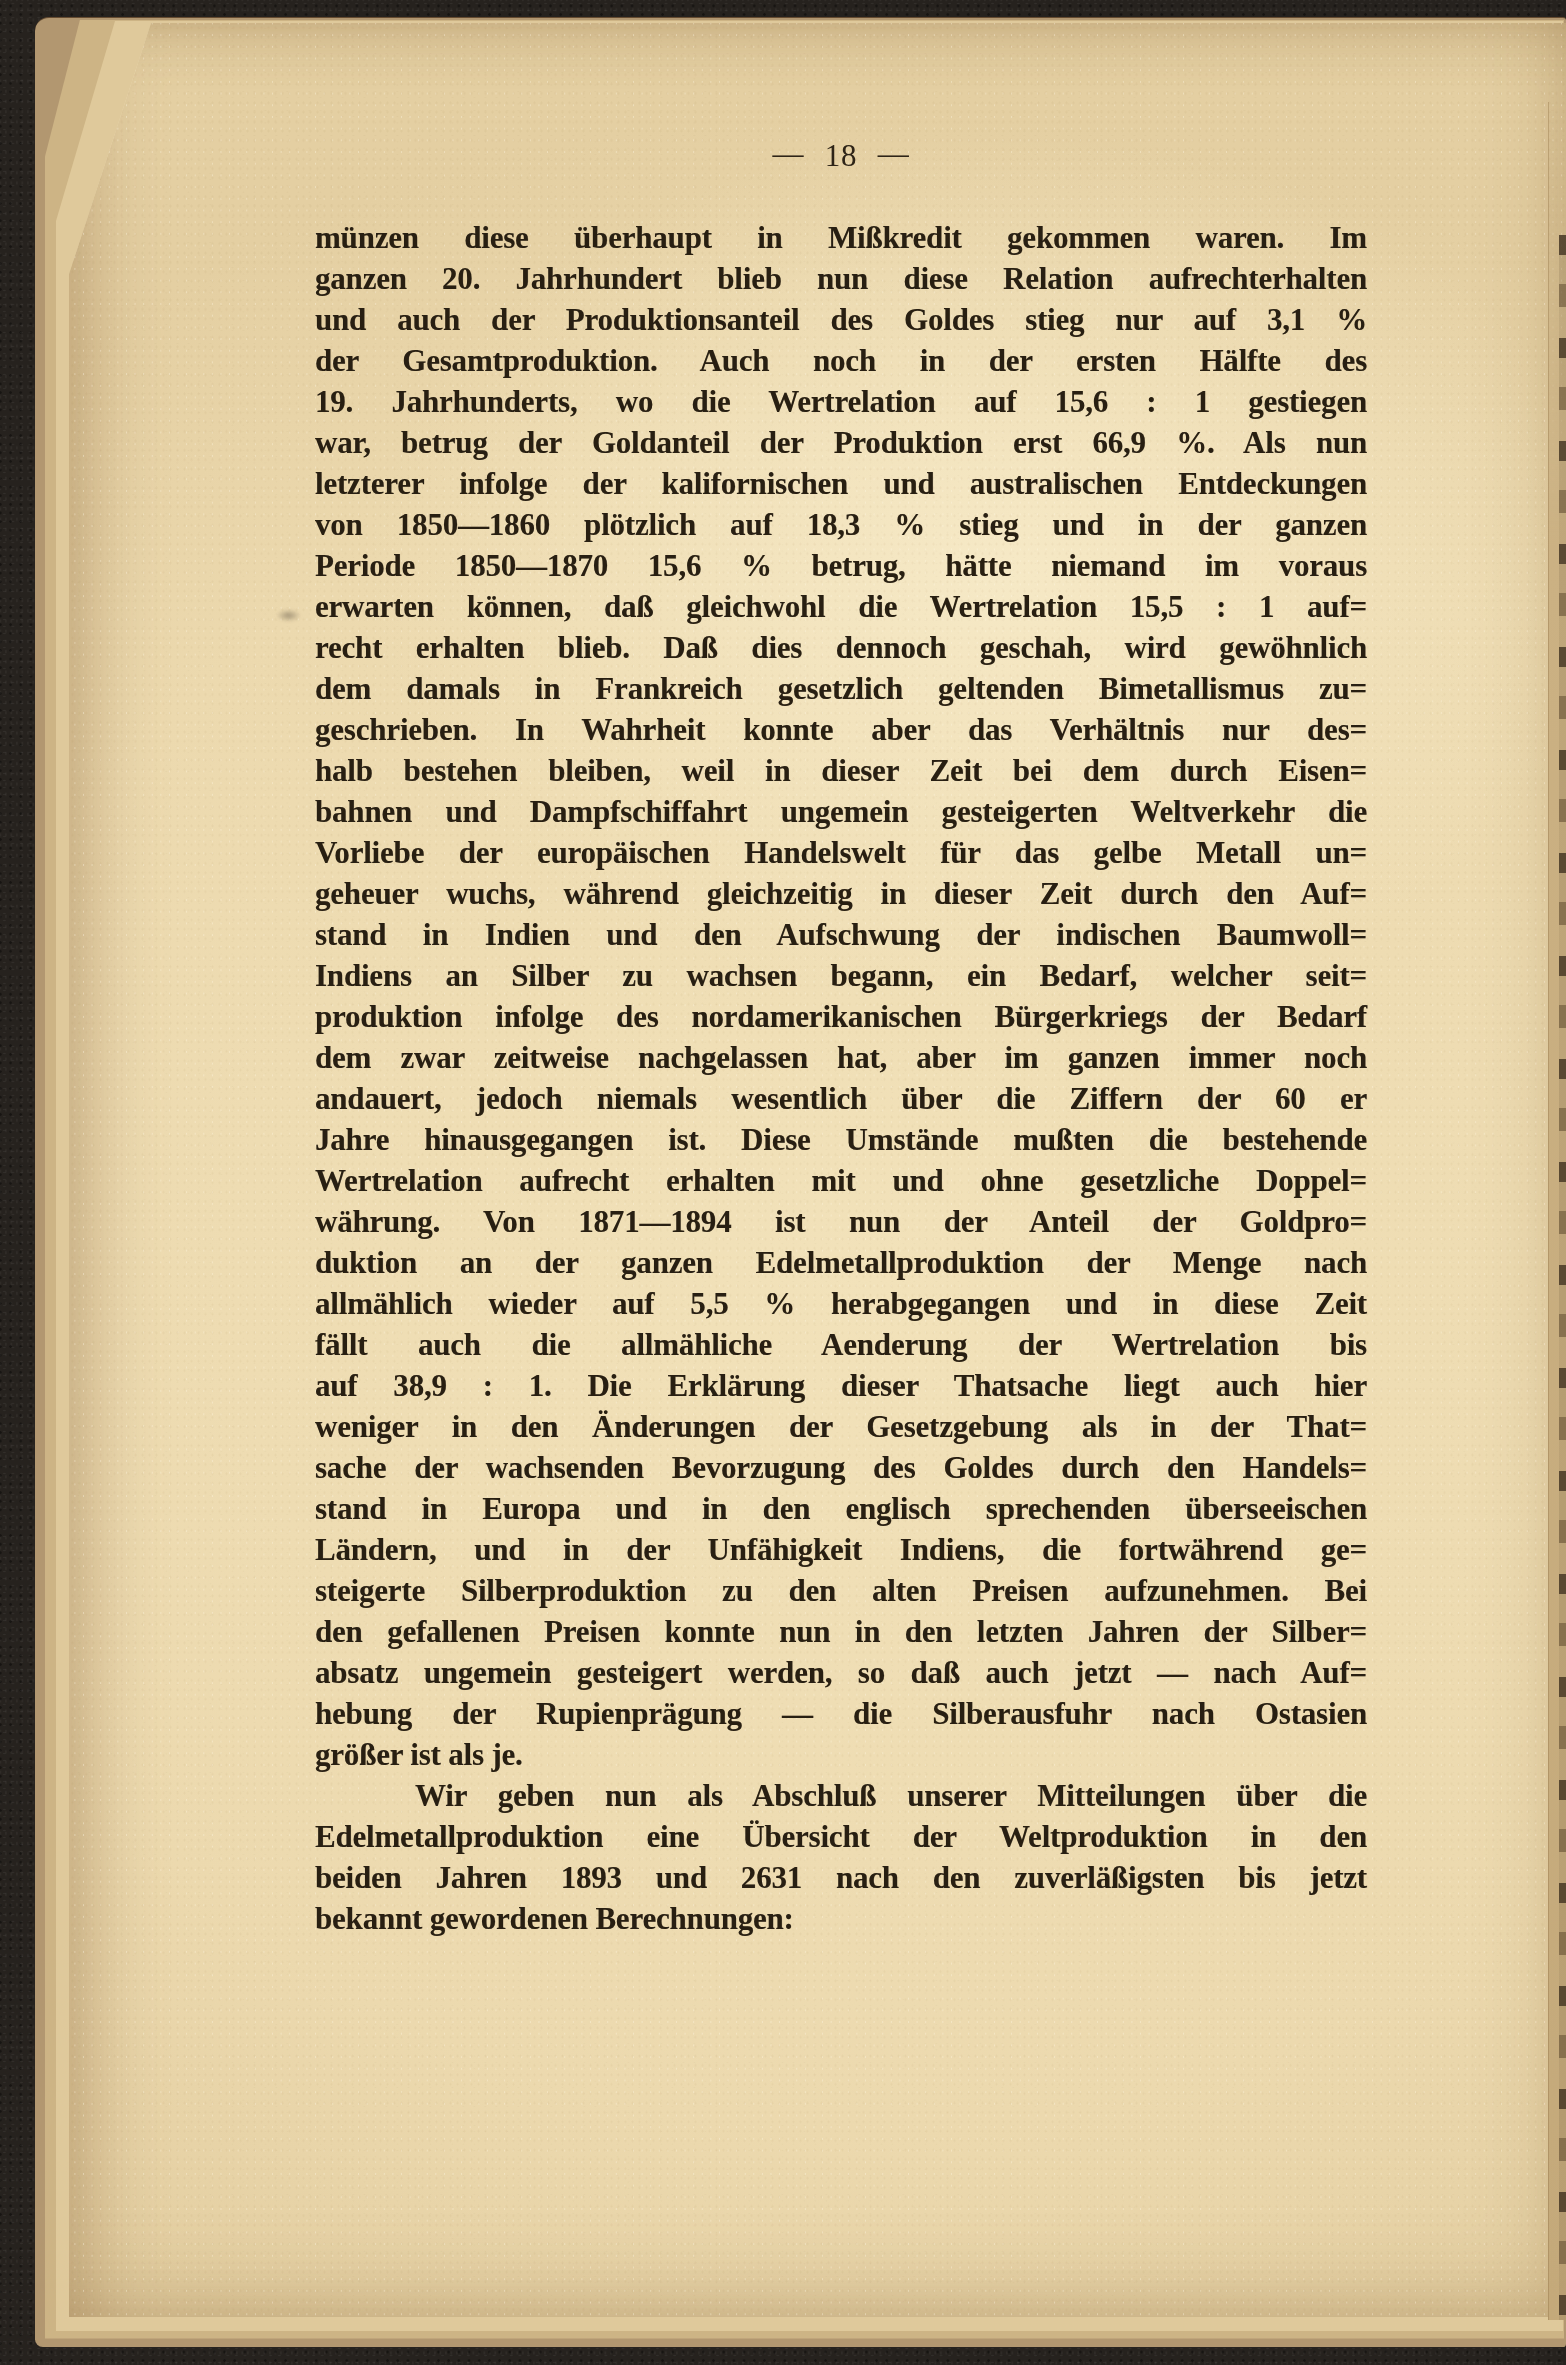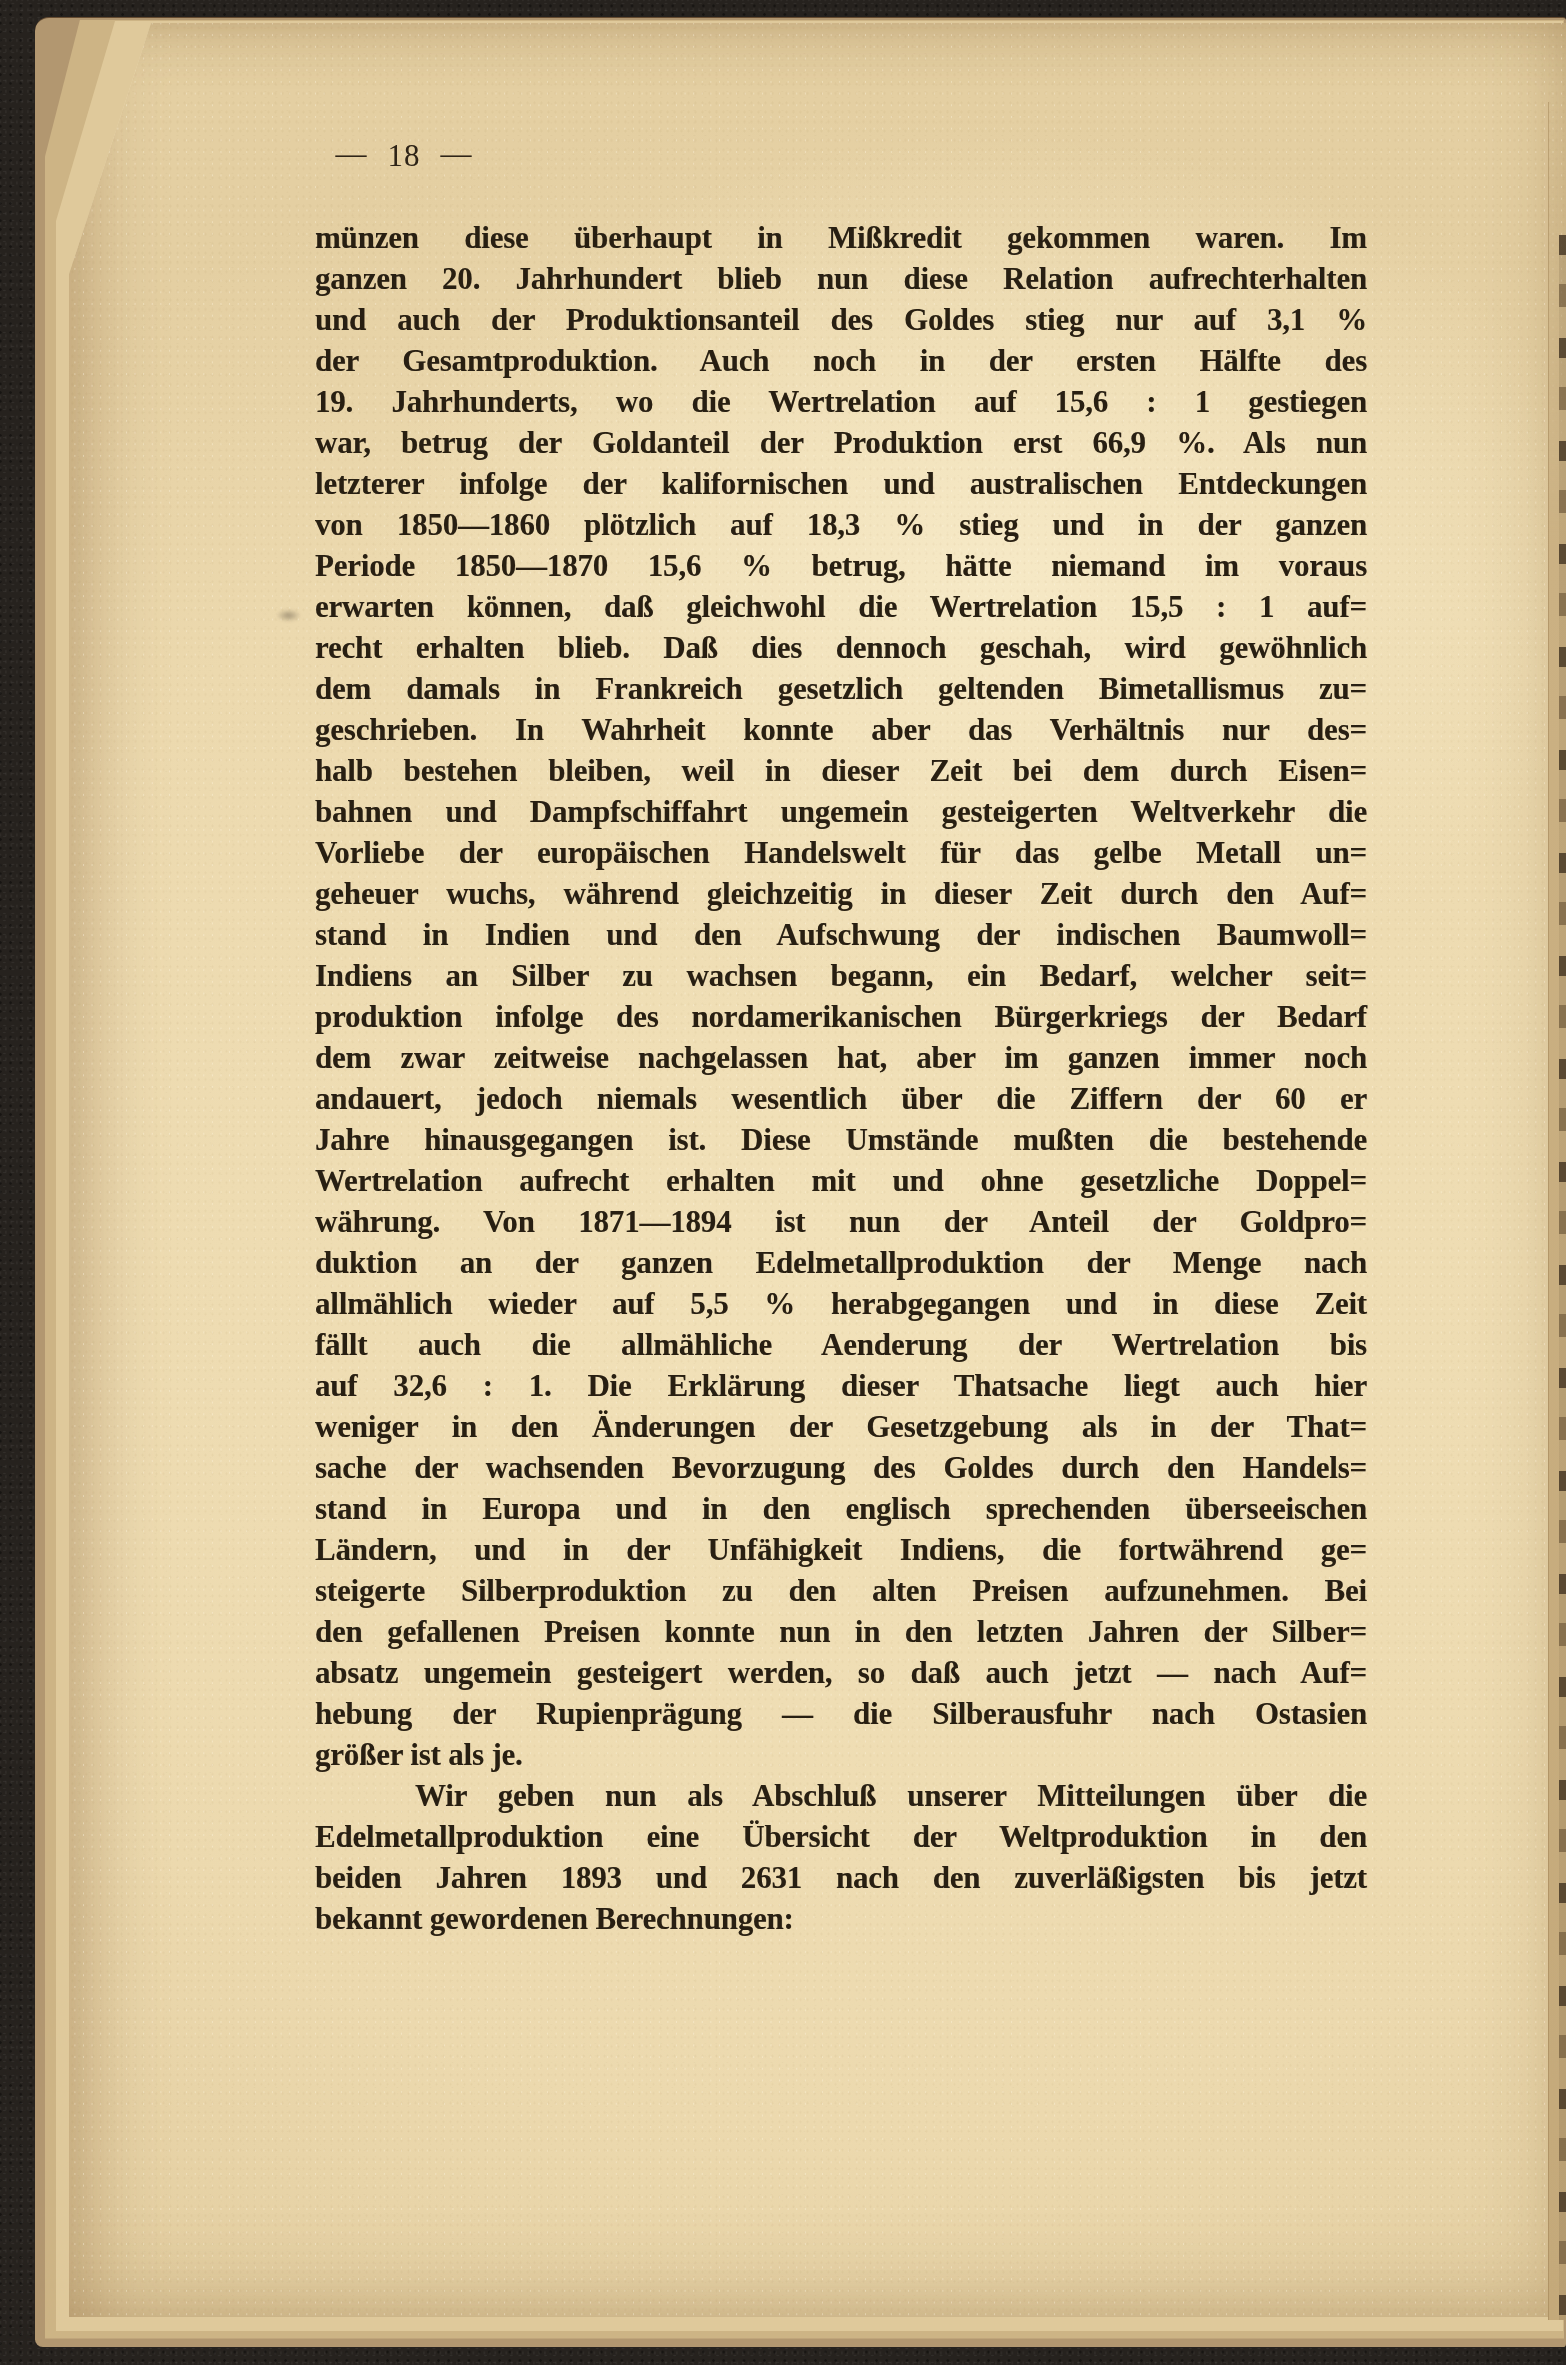--- a/index.html
+++ b/index.html
@@ -44,21 +44,21 @@
       background:linear-gradient(180deg, rgba(203,177,131,0) 0%, rgba(203,177,131,.55) 10%, #cbb183 20%, #c4a97a 100%);
       border-left:1.6px solid rgba(140,108,66,.35);}
   .crease{position:absolute;right:0;top:6%;width:7.8px;height:94%;
       filter:blur(0.5px);
       background:repeating-linear-gradient(180deg,
         rgba(58,44,28,.78) 0 20.4px, rgba(58,44,28,.12) 20.4px 49px,
         rgba(92,72,46,.6) 49px 72px, rgba(58,44,28,.08) 72px 103px);}
   .smudge{position:absolute;left:276px;top:609px;width:25px;height:13.3px;
       background:radial-gradient(closest-side, rgba(70,60,48,.42), rgba(70,60,48,0));
       filter:blur(1.6px);}
-  .header{position:absolute;left:315px;top:138px;width:1052px;
+  .header{position:absolute;left:315px;top:138px;width:1052px;text-align:center;
       font:400 31px/36px "Liberation Serif","DejaVu Serif",serif;
       color:#2e2417;letter-spacing:0.8px;}
   .header .dash{margin:0 20.4px;position:relative;top:-2.3px;}
   .text{position:absolute;left:315px;top:217px;width:1052px;
       font:700 31px/41px "Liberation Serif","DejaVu Serif",serif;
       color:#281f12;letter-spacing:-0.2px;
       text-shadow:0.2px 0.2px 0 rgba(40,30,16,.35);}
   .tl{text-align:justify;text-align-last:justify;height:41px;white-space:normal;}
   .tl.end{text-align-last:left;}
   .tl.ind{text-indent:100px;}
@@ -107,21 +107,21 @@
     <div class="tl">Indiens an Silber zu wachsen begann, ein Bedarf, welcher seit=</div>
     <div class="tl">produktion infolge des nordamerikanischen Bürgerkriegs der Bedarf</div>
     <div class="tl">dem zwar zeitweise nachgelassen hat, aber im ganzen immer noch</div>
     <div class="tl">andauert, jedoch niemals wesentlich über die Ziffern der 60 er</div>
     <div class="tl">Jahre hinausgegangen ist. Diese Umstände mußten die bestehende</div>
     <div class="tl">Wertrelation aufrecht erhalten mit und ohne gesetzliche Doppel=</div>
     <div class="tl">währung. Von 1871—1894 ist nun der Anteil der Goldpro=</div>
     <div class="tl">duktion an der ganzen Edelmetallproduktion der Menge nach</div>
     <div class="tl">allmählich wieder auf 5,5 % herabgegangen und in diese Zeit</div>
     <div class="tl">fällt auch die allmähliche Aenderung der Wertrelation bis</div>
-    <div class="tl">auf 32,6 : 1. Die Erklärung dieser Thatsache liegt auch hier</div>
+    <div class="tl">auf 38,9 : 1. Die Erklärung dieser Thatsache liegt auch hier</div>
     <div class="tl">weniger in den Änderungen der Gesetzgebung als in der That=</div>
     <div class="tl">sache der wachsenden Bevorzugung des Goldes durch den Handels=</div>
     <div class="tl">stand in Europa und in den englisch sprechenden überseeischen</div>
     <div class="tl">Ländern, und in der Unfähigkeit Indiens, die fortwährend ge=</div>
     <div class="tl">steigerte Silberproduktion zu den alten Preisen aufzunehmen. Bei</div>
     <div class="tl">den gefallenen Preisen konnte nun in den letzten Jahren der Silber=</div>
     <div class="tl">absatz ungemein gesteigert werden, so daß auch jetzt — nach Auf=</div>
     <div class="tl">hebung der Rupienprägung — die Silberausfuhr nach Ostasien</div>
     <div class="tl end">größer ist als je.</div>
     <div class="tl ind">Wir geben nun als Abschluß unserer Mitteilungen über die</div>

